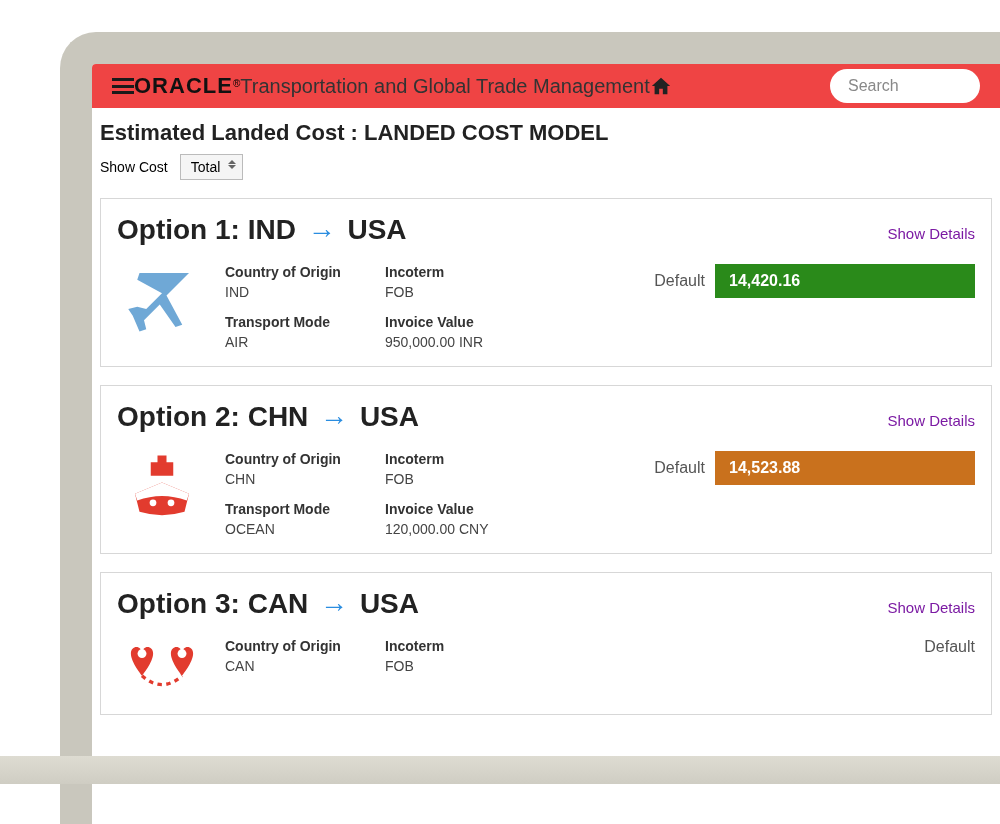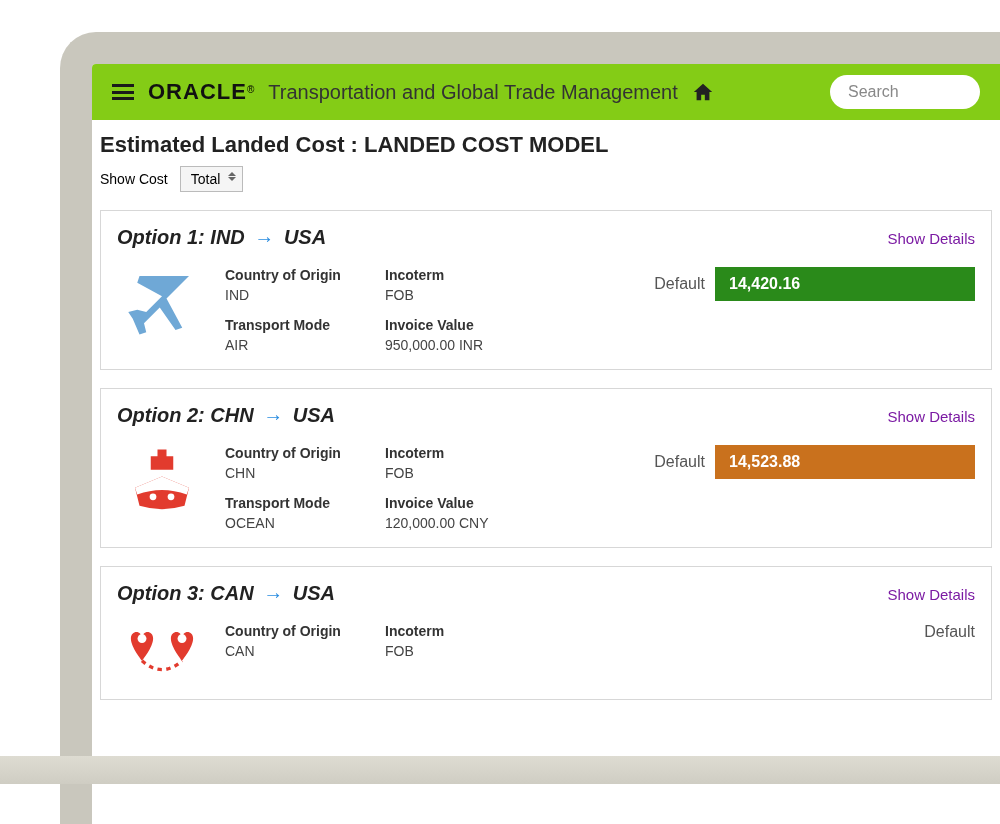--- a/index.html
+++ b/index.html
@@ -34,24 +34,24 @@
     bottom: 40px;
     left: 0;
     right: 0;
     height: 28px;
     background: linear-gradient(#dedcd2,#cfcdc3);
     z-index: 10;
   }
   .topbar {
     display: flex;
     align-items: center;
-    gap: 14px;
-    background: #84cc16;
+    gap: 0;
+    background: #ef4444;
     padding: 10px 20px;
-    height: 56px;
+    height: 44px;
     position: relative;
   }
   .menu-icon {
     display: inline-flex;
     flex-direction: column;
     justify-content: space-between;
     width: 22px;
     height: 16px;
     cursor: pointer;
   }
@@ -139,24 +139,23 @@
     padding: 14px 16px 16px 16px;
     position: relative;
     background:#fff;
   }
   .card-header {
     display: flex;
     align-items: baseline;
     justify-content: space-between;
   }
   .option-title {
-    font-size: 20px;
+    font-size: 28px;
     font-weight: 700;
     color: #222;
-    font-style: italic;
   }
   .arrow-icon {
     color:#2a8de0;
     font-weight:700;
     margin:0 4px;
     vertical-align:1px;
   }
   .details-link {
     color: #7b1aa3;
     font-size: 15px;

